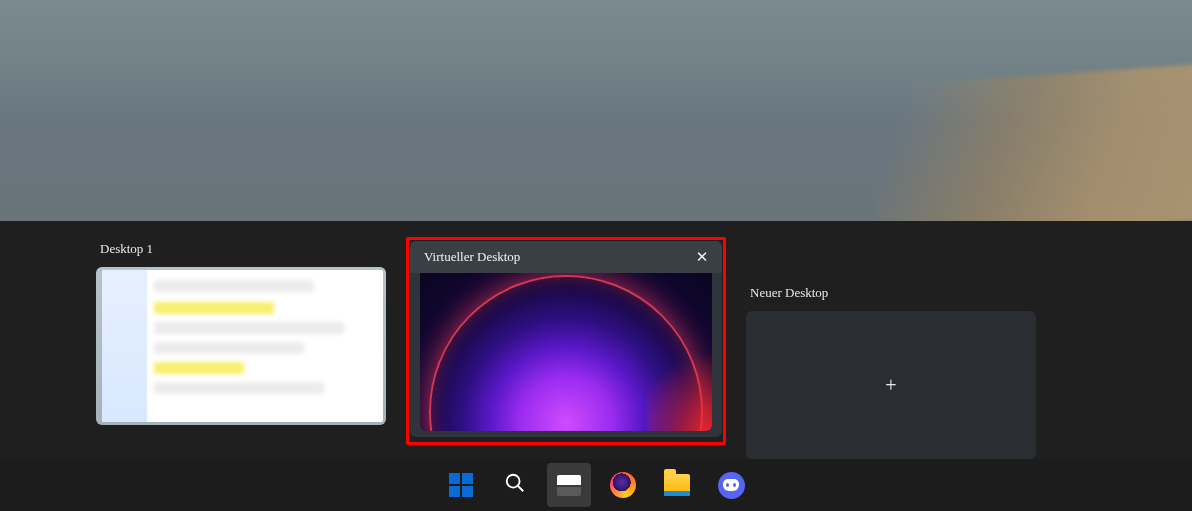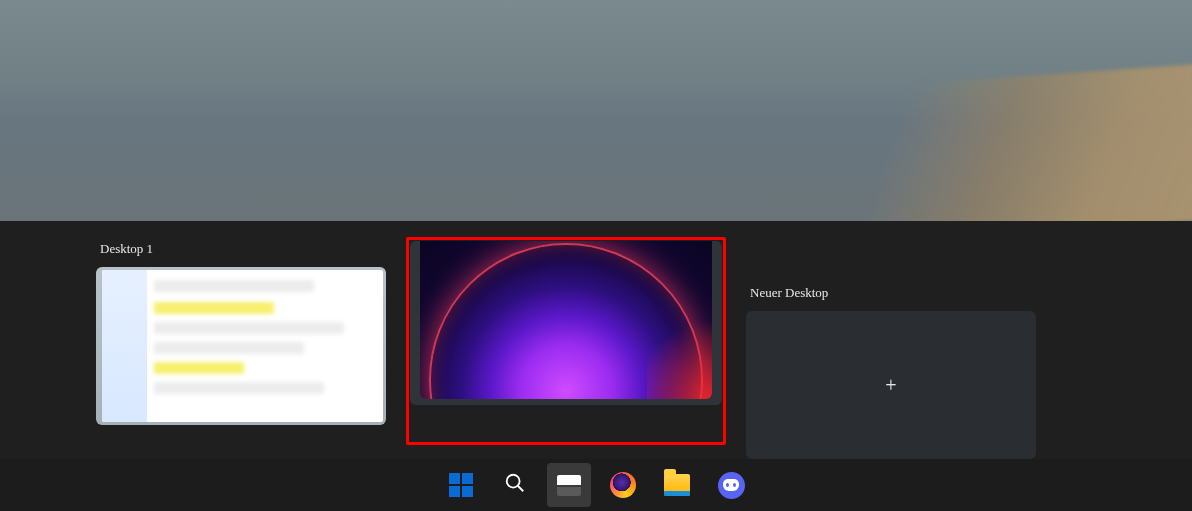--- a/index.html
+++ b/index.html
@@ -272,20 +272,26 @@
         <div class="window-mock-row" style="top:52px;width:190px;"></div>
         <div class="window-mock-row" style="top:72px;width:150px;"></div>
         <div class="window-mock-row hl" style="top:92px;width:90px;"></div>
         <div class="window-mock-row" style="top:112px;width:170px;"></div>
       </div>
     </div>
   </div>
 
   <div class="virtual-container" style="position:relative;">
     <div class="virtual-body-wrap">
+      <div class="virtual-header">
+        <span class="title">Virtueller Desktop</span>
+        <span class="close">
+          <span>✕</span>
+        </span>
+      </div>
       <div class="virtual-thumb">
         
       </div>
     </div>
     <div class="selected-frame" style="top:-4px;left:-4px;width:320px;height:208px;"></div>
   </div>
 
   <div class="desktop-card new-desktop">
     <div class="desktop-label">Neuer Desktop</div>
     <div class="thumb">

